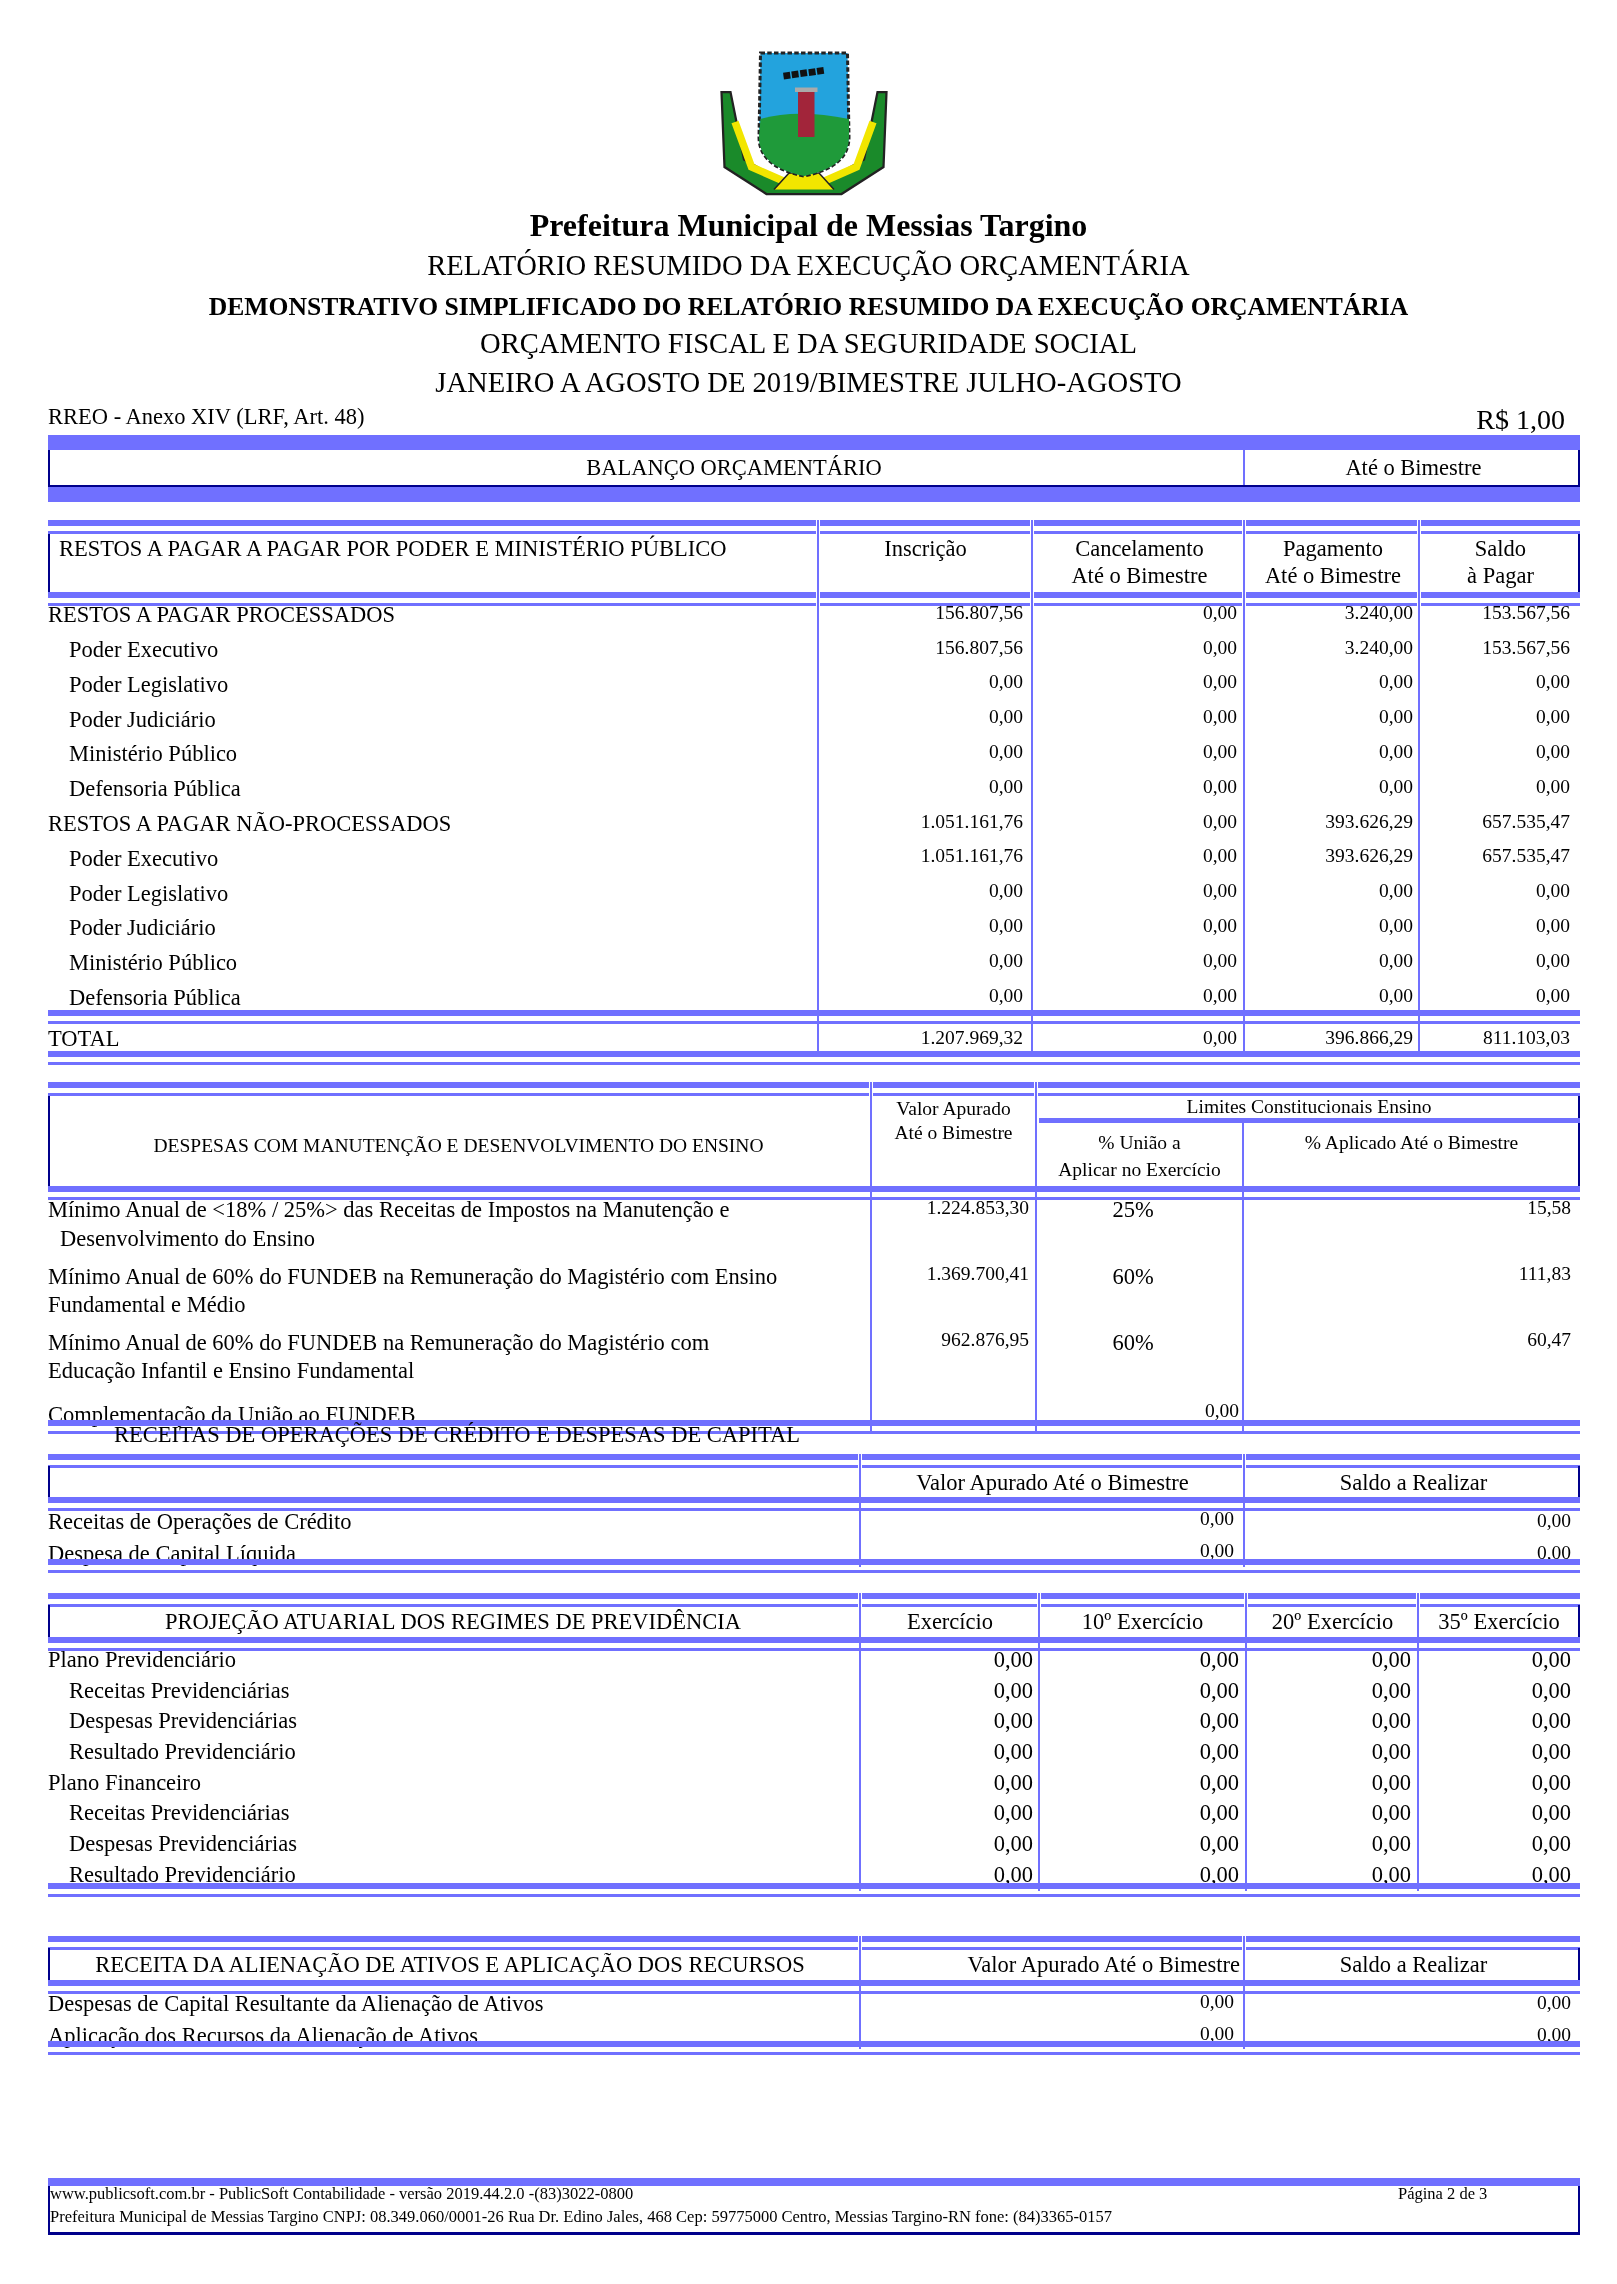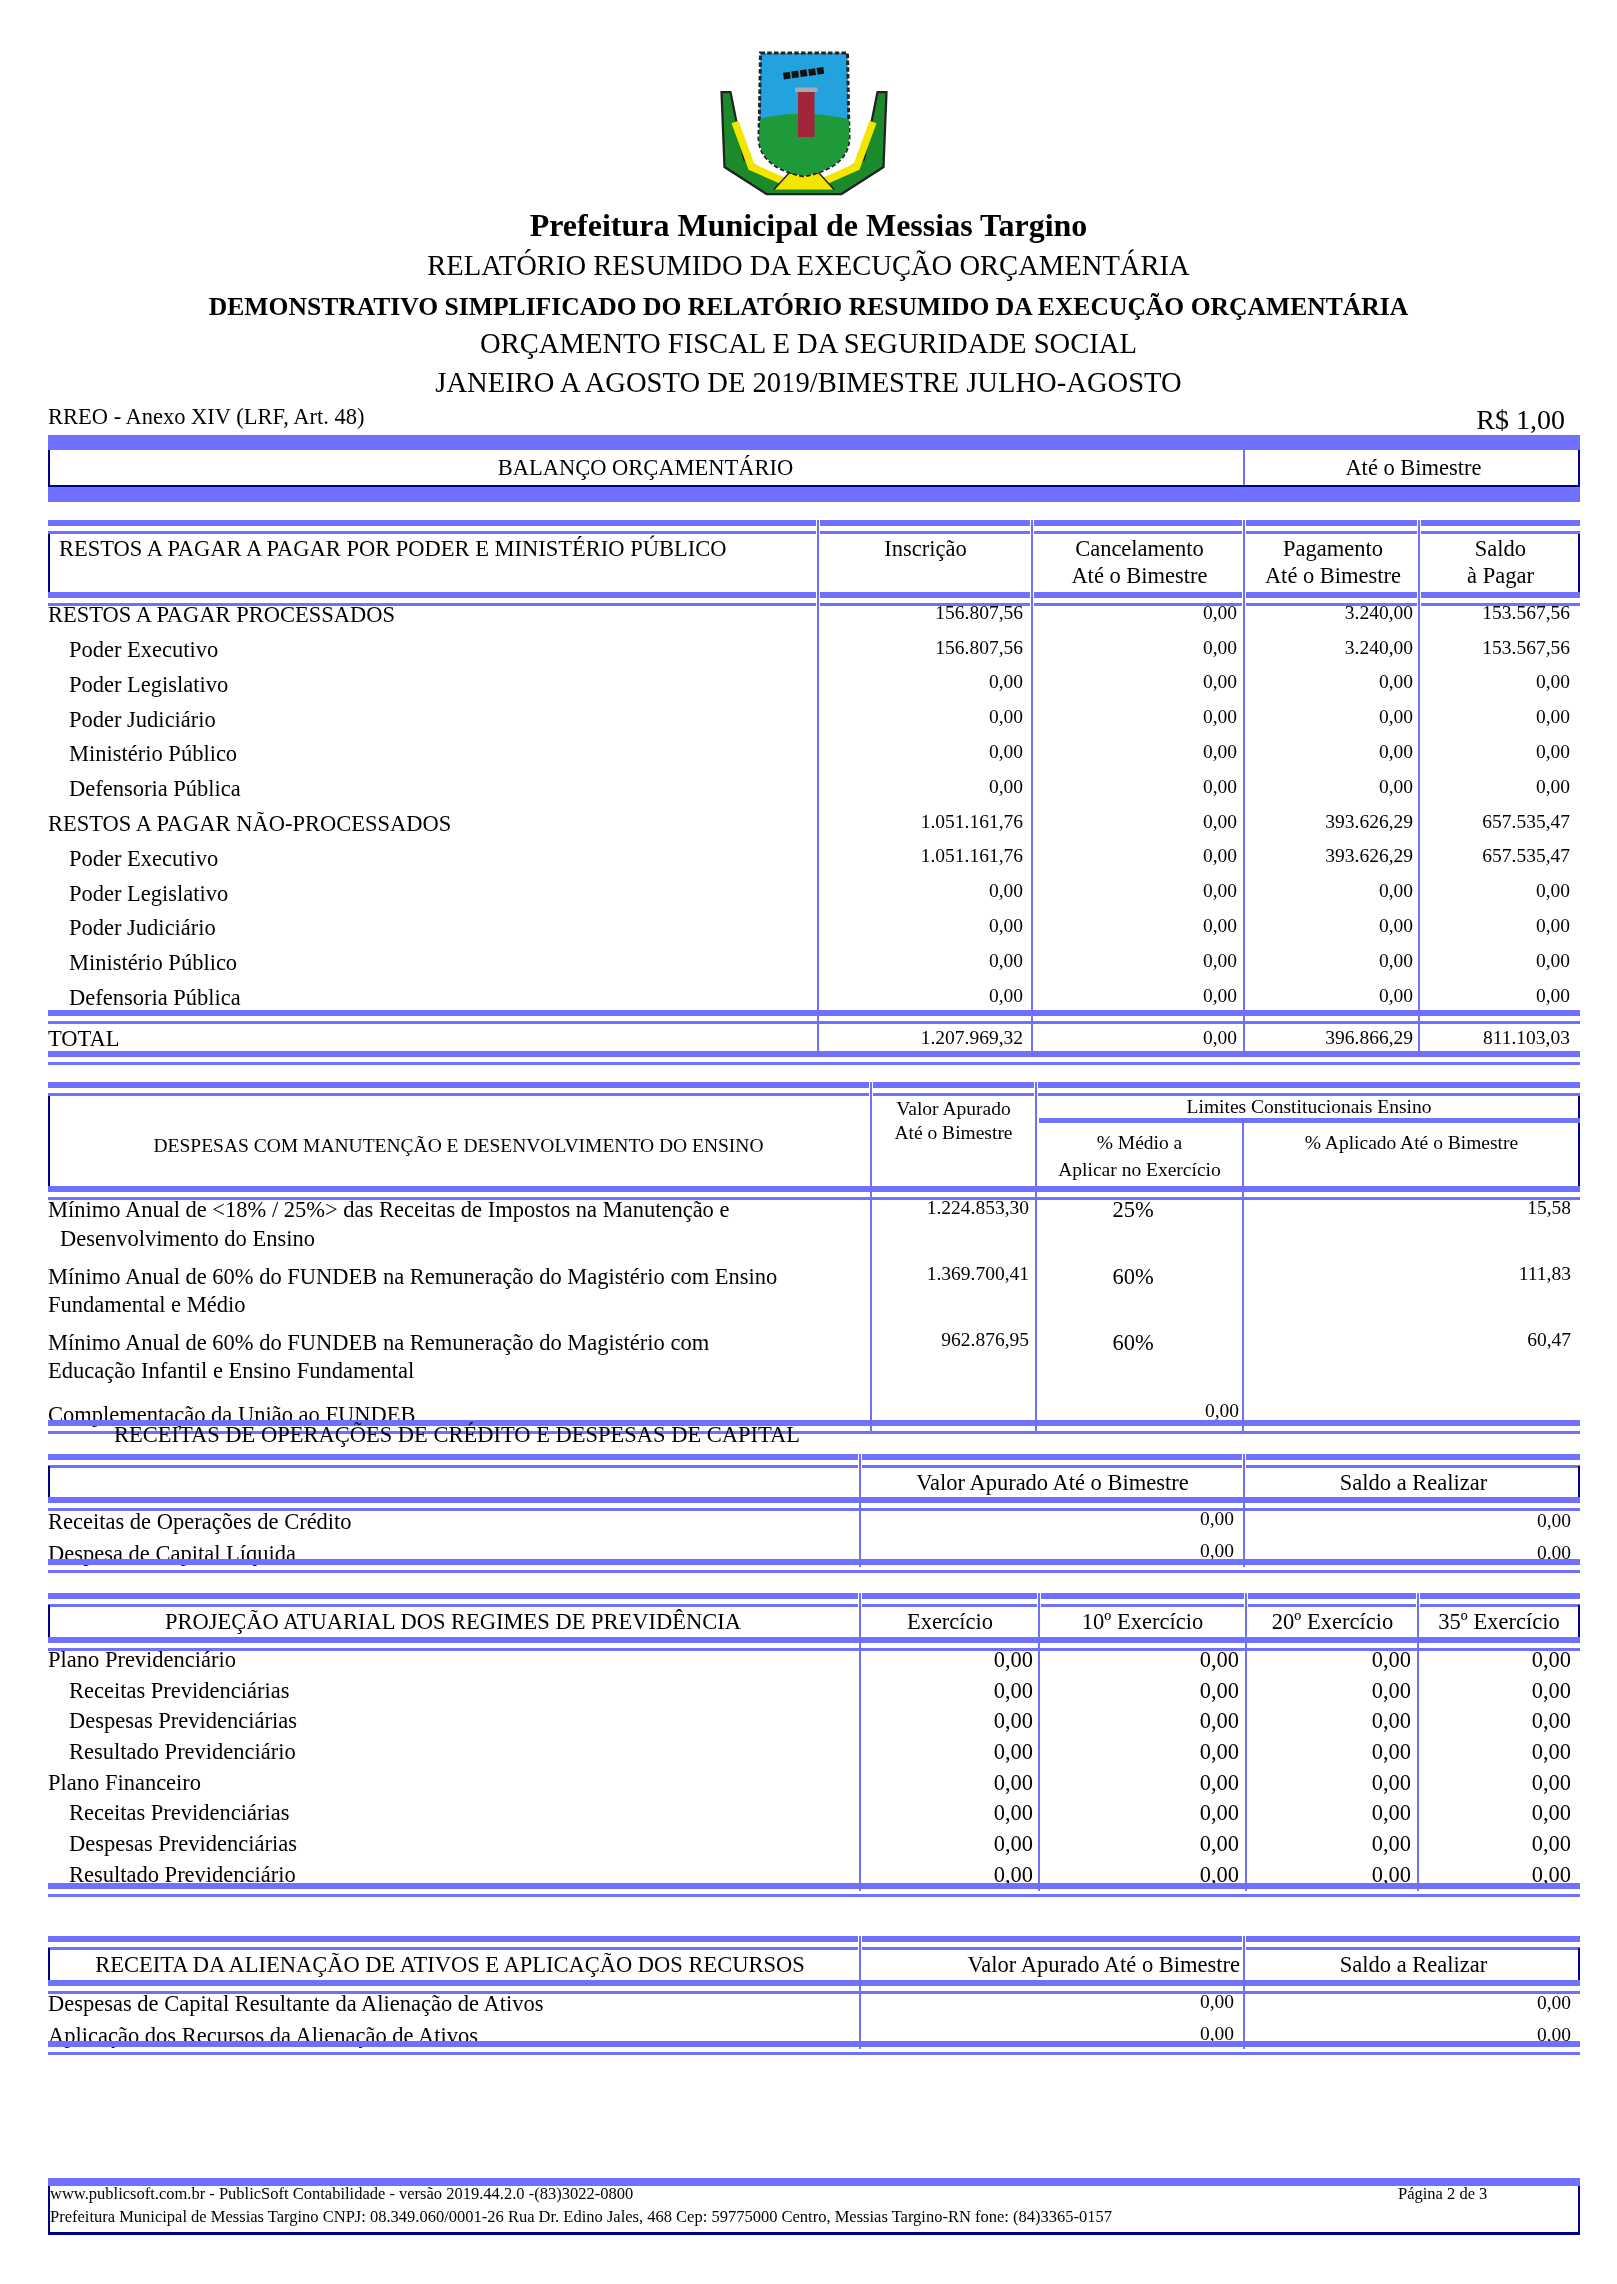--- a/index.html
+++ b/index.html
@@ -55,21 +55,21 @@
 <div class="abs rreo">RREO - Anexo XIV (LRF, Art. 48)</div>
 <div class="abs currency">R$ 1,00</div>
 
 <div>
   <div class="bar" style="left:48px;top:435px;width:1532px;height:15px"></div>
   <div class="dark" style="left:48px;top:450px;width:2.3px;height:35px"></div>
   <div class="dark" style="left:1578px;top:450px;width:2.3px;height:35px"></div>
   <div class="dark" style="left:48px;top:485px;width:1532px;height:2.3px"></div>
   <div class="vline" style="left:1242px;top:450px;height:35px"></div>
   <div class="bar" style="left:48px;top:487px;width:1532px;height:15px"></div>
-  <div class="cell c" style="left:48px;top:454px;width:1195px">BALANÇO ORÇAMENTÁRIO</div>
+  <div class="cell c" style="left:48px;top:454px;width:1372px">BALANÇO ORÇAMENTÁRIO</div>
   <div class="cell c" style="left:1248px;top:454px;width:331px">Até o Bimestre</div>
 </div>
 
 <div>
   <div class="dbl" style="left:48px;top:520px;width:1532px"></div>
   <div class="dark" style="left:48px;top:534px;width:2.3px;height:62px"></div>
   <div class="dark" style="left:1578px;top:534px;width:2.3px;height:62px"></div>
   <div class="dbl" style="left:48px;top:592px;width:1532px"></div>
 
   <div class="vline" style="left:816px;top:520px;height:535px"></div>
@@ -189,21 +189,21 @@
   <div class="vline" style="left:869px;top:1082px;height:350px"></div>
   <div class="vline" style="left:1034px;top:1082px;height:350px"></div>
   <div class="vline" style="left:1241px;top:1120px;height:313px"></div>
   <div class="bar" style="left:1039px;top:1118px;width:541px;height:4.5px"></div>
   <div class="dbl" style="left:48px;top:1186px;width:1532px"></div>
 
   <div class="cell c" style="left:48px;top:1132px;width:821px;font-size:19.5px">DESPESAS COM MANUTENÇÃO E DESENVOLVIMENTO DO ENSINO</div>
   <div class="cell c small" style="left:874px;top:1096px;width:159px">Valor Apurado</div>
   <div class="cell c small" style="left:874px;top:1120px;width:159px">Até o Bimestre</div>
   <div class="cell c small" style="left:1039px;top:1094px;width:540px">Limites Constitucionais Ensino</div>
-  <div class="cell c small" style="left:1039px;top:1130px;width:201px">% Médio a</div>
+  <div class="cell c small" style="left:1039px;top:1130px;width:201px">% União a</div>
   <div class="cell c small" style="left:1039px;top:1157px;width:201px">Aplicar no Exercício</div>
   <div class="cell c small" style="left:1246px;top:1130px;width:331px">% Aplicado Até o Bimestre</div>
 
   <div id="ensino-rows">
       <div>
         <div class="cell " style="left:48px;top:1196px">Mínimo Anual de &lt;18% / 25%&gt; das Receitas de Impostos na Manutenção e</div>
         <div class="cell " style="left:60px;top:1225px">Desenvolvimento do Ensino</div>
         <div class="cell r small" style="left:874px;top:1195px;width:155px">1.224.853,30</div>
         <div class="cell c" style="left:1039px;top:1196px;width:188px">25%</div>
         <div class="cell r small" style="left:1246px;top:1195px;width:325px">15,58</div>

